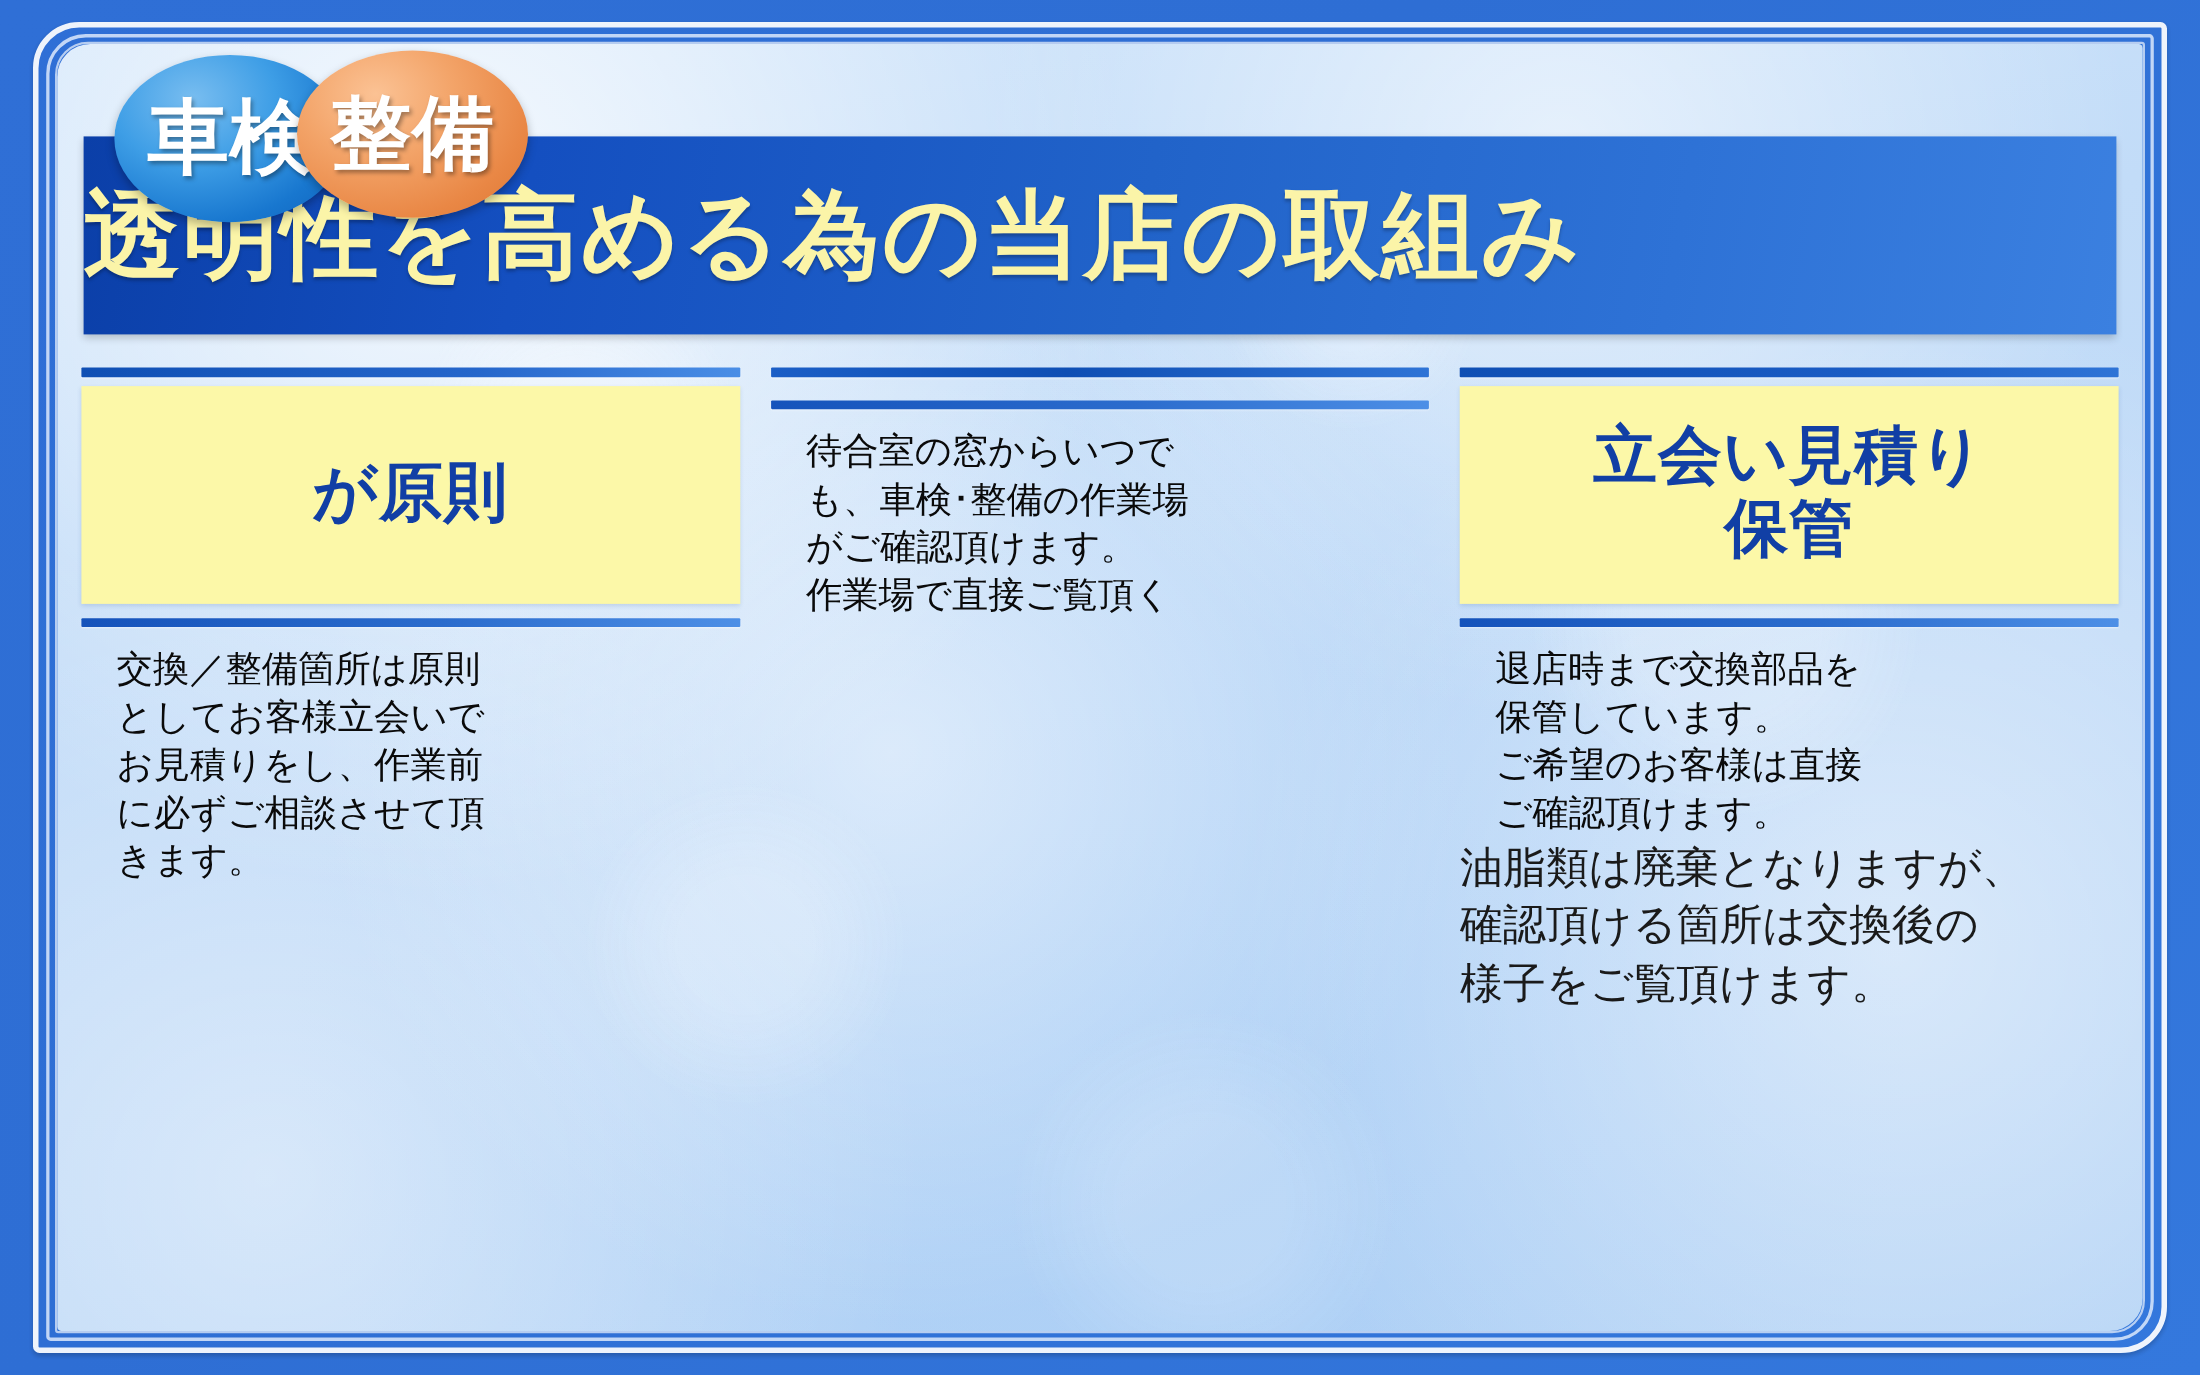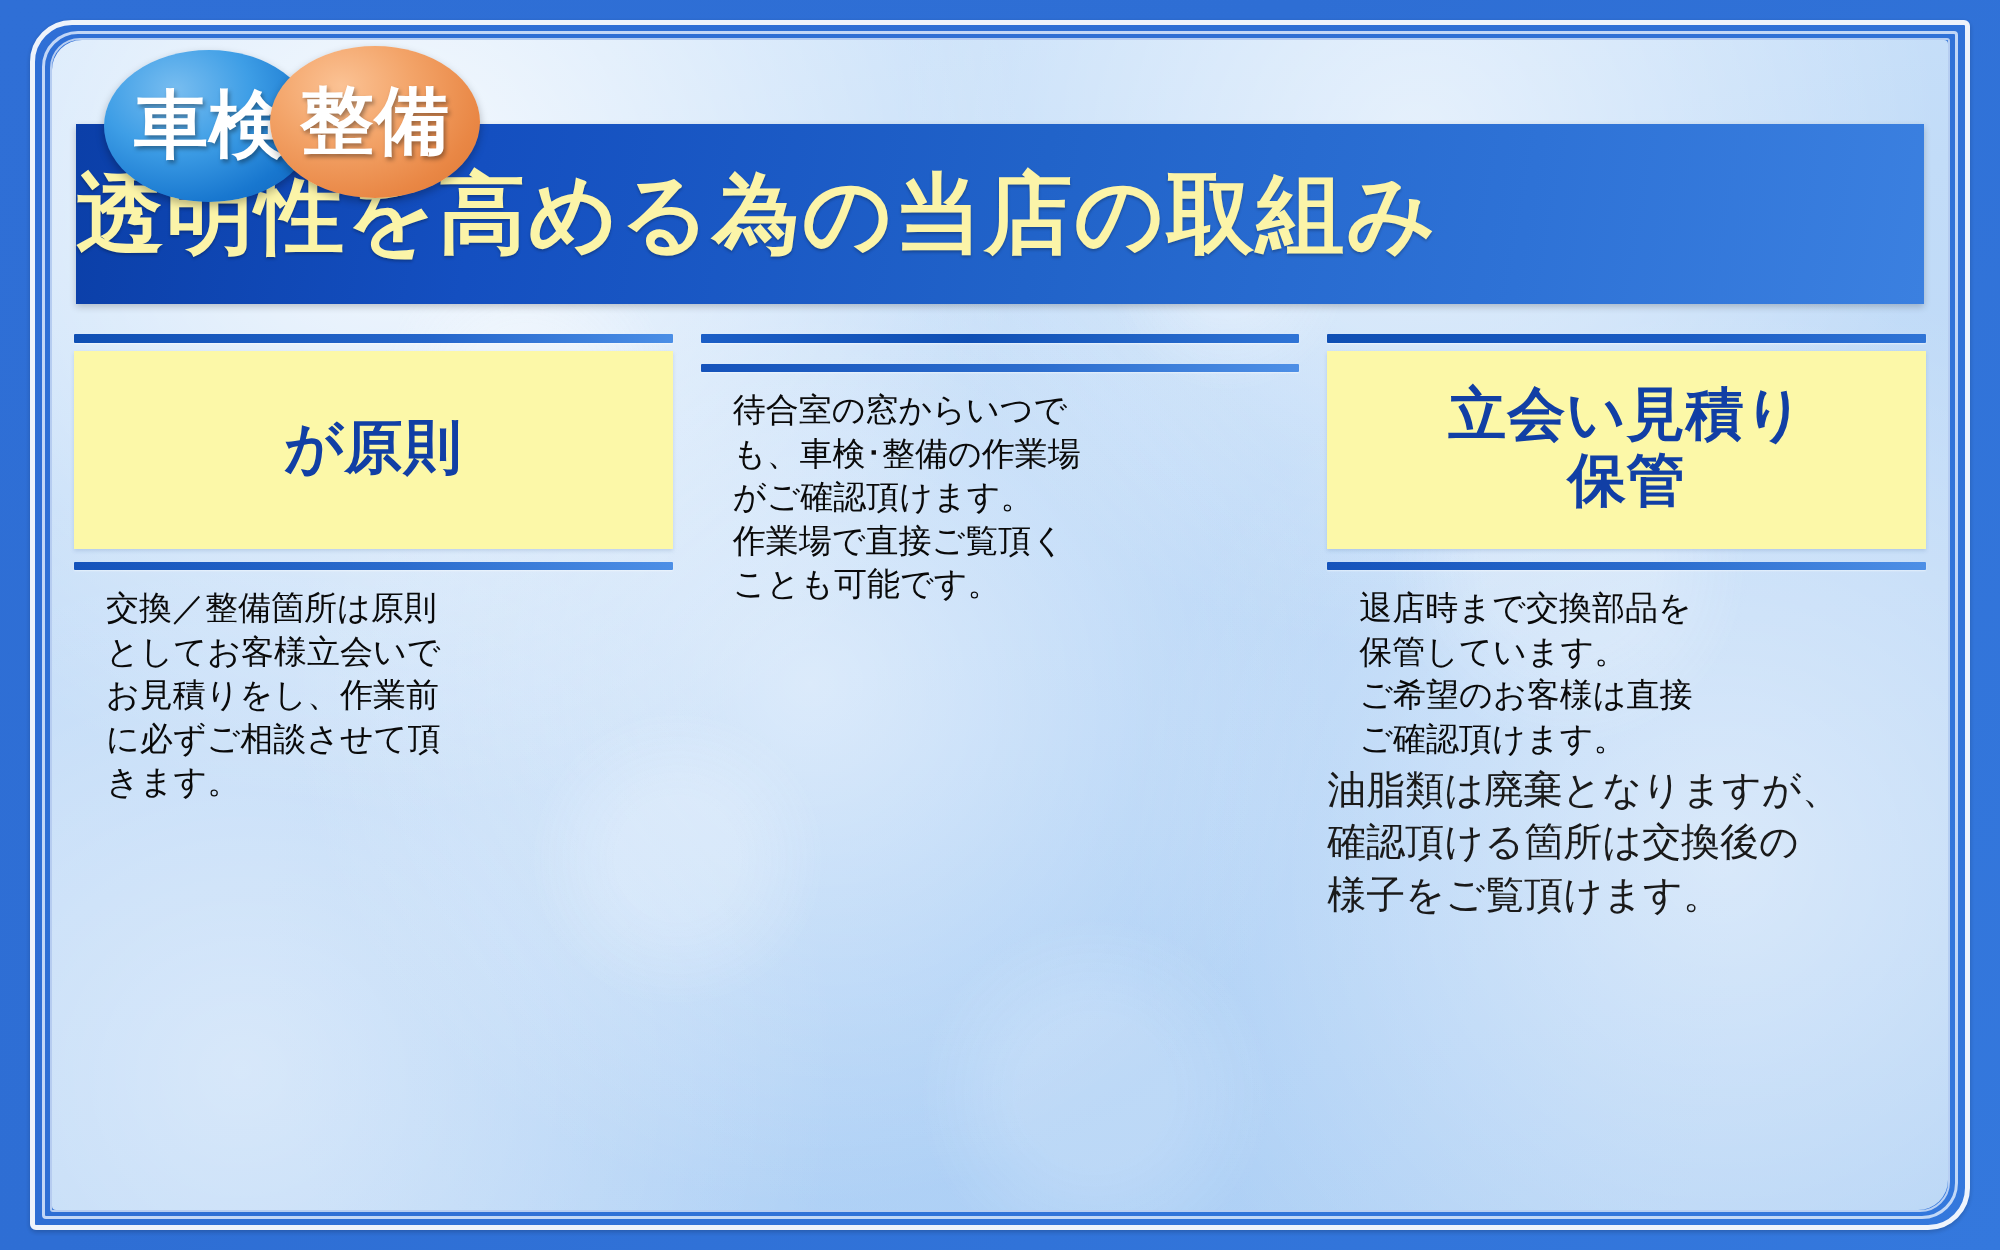--- a/index.html
+++ b/index.html
@@ -240,21 +240,20 @@
       </div>
 
       <div class="col">
         <div class="rule-top"></div>
         <div class="rule-bottom"></div>
         <div class="body-text">
           <div class="body-line">待合室の窓からいつで</div>
           <div class="body-line">も、車検･整備の作業場</div>
           <div class="body-line">がご確認頂けます。</div>
           <div class="body-line">作業場で直接ご覧頂く</div>
-          <div class="body-line">ことも可能です。</div>
         </div>
       </div>
 
       <div class="col">
         <div class="rule-top"></div>
         <div class="headline-box">
           <div class="headline-line">立会い見積り</div>
           <div class="headline-line">保管</div>
         </div>
         <div class="rule-bottom"></div>

